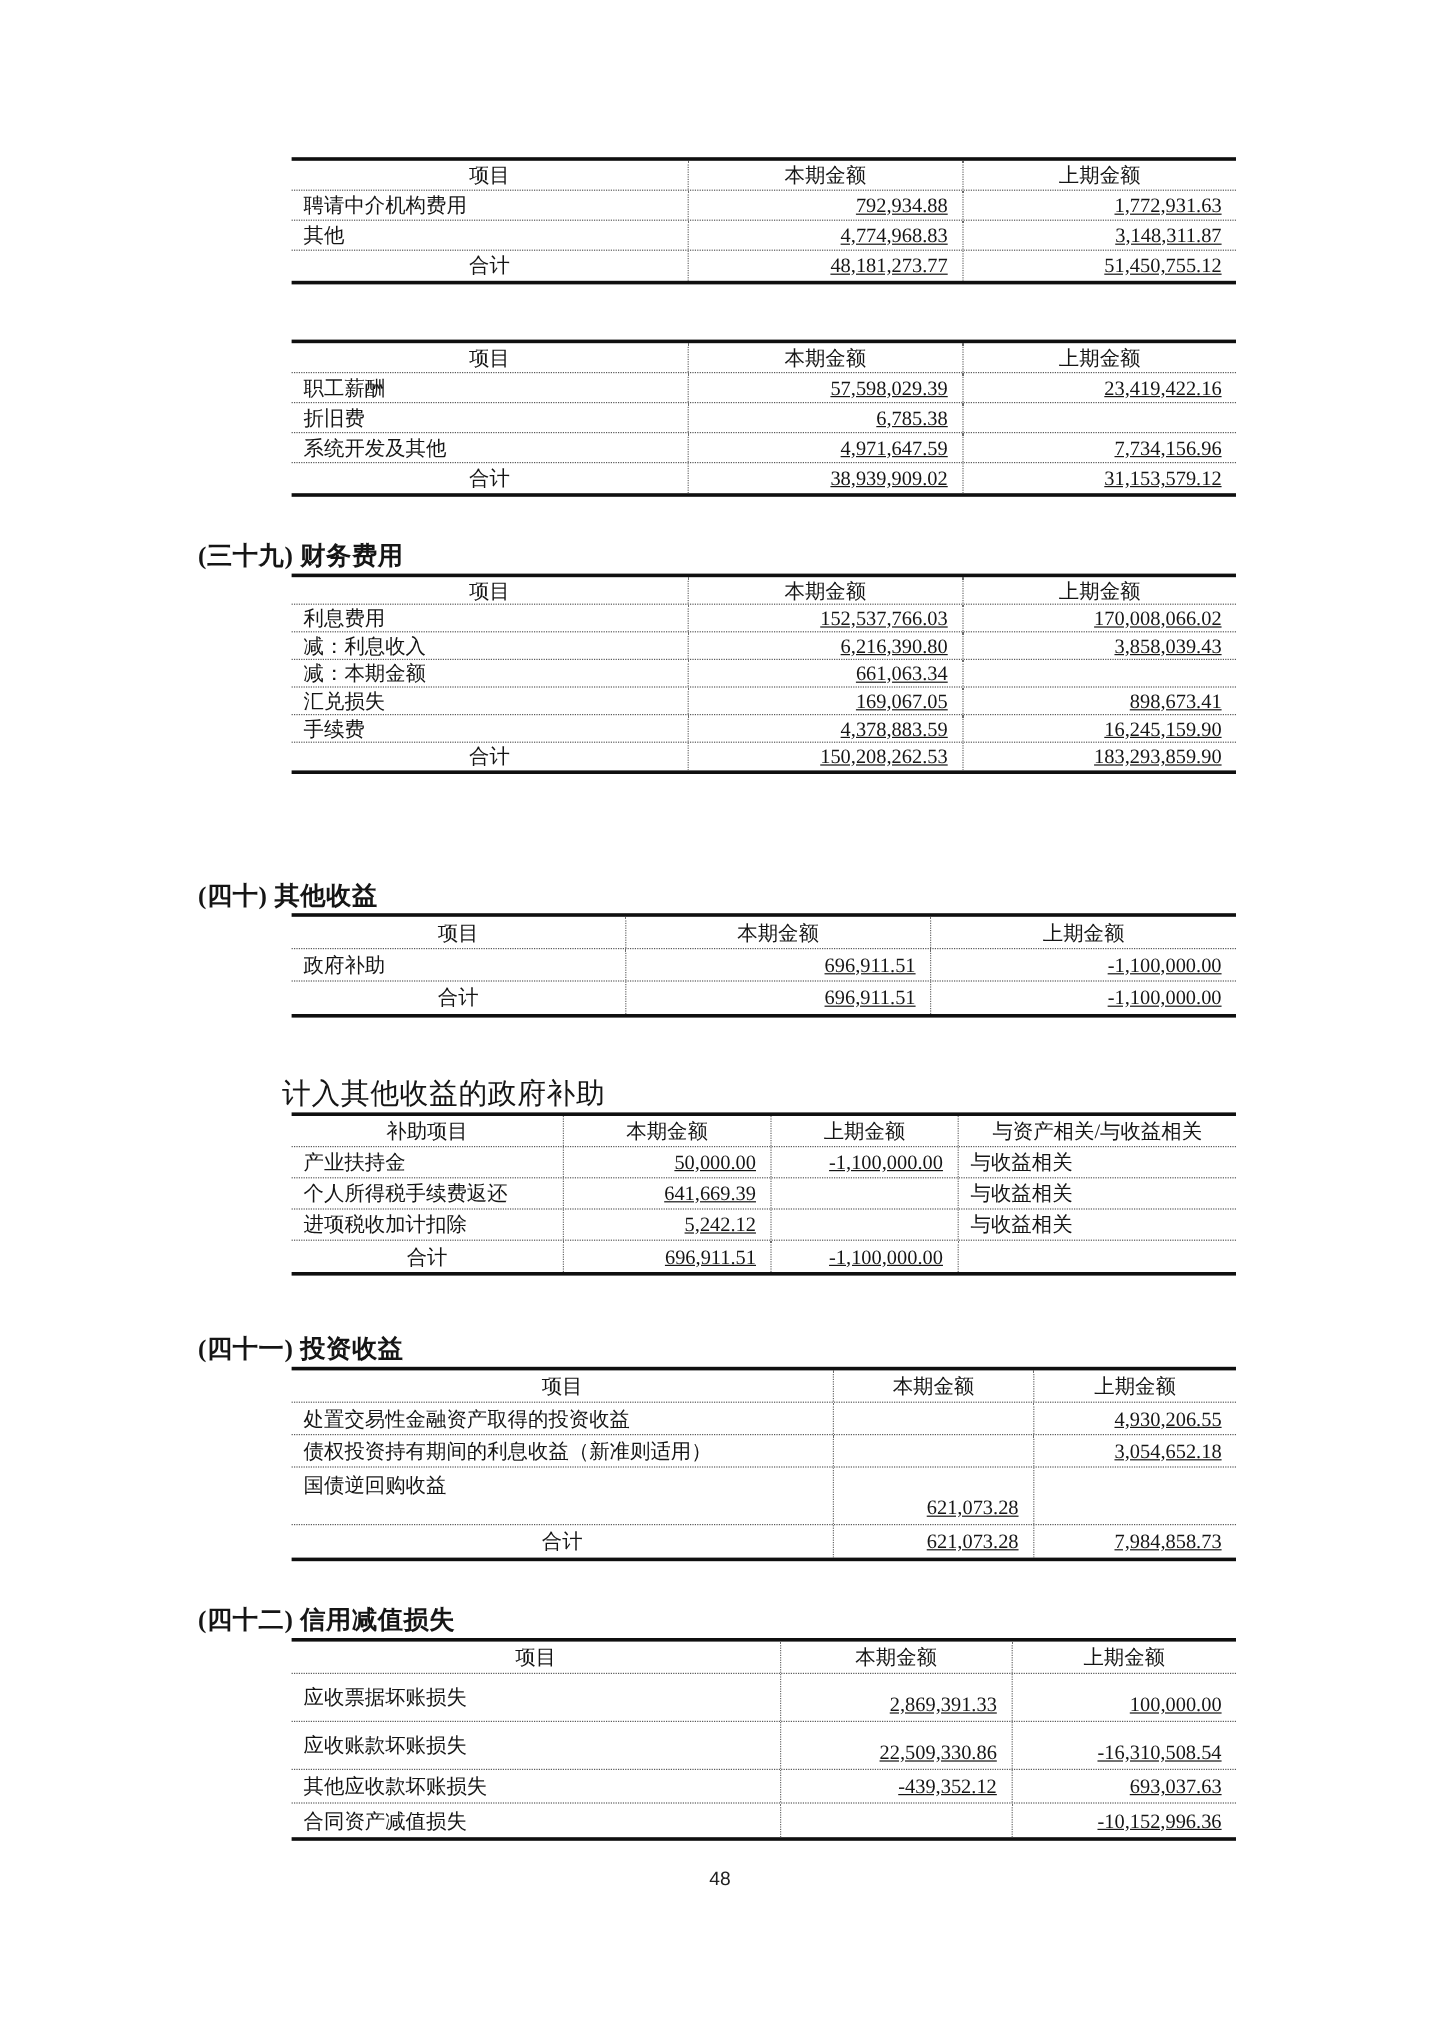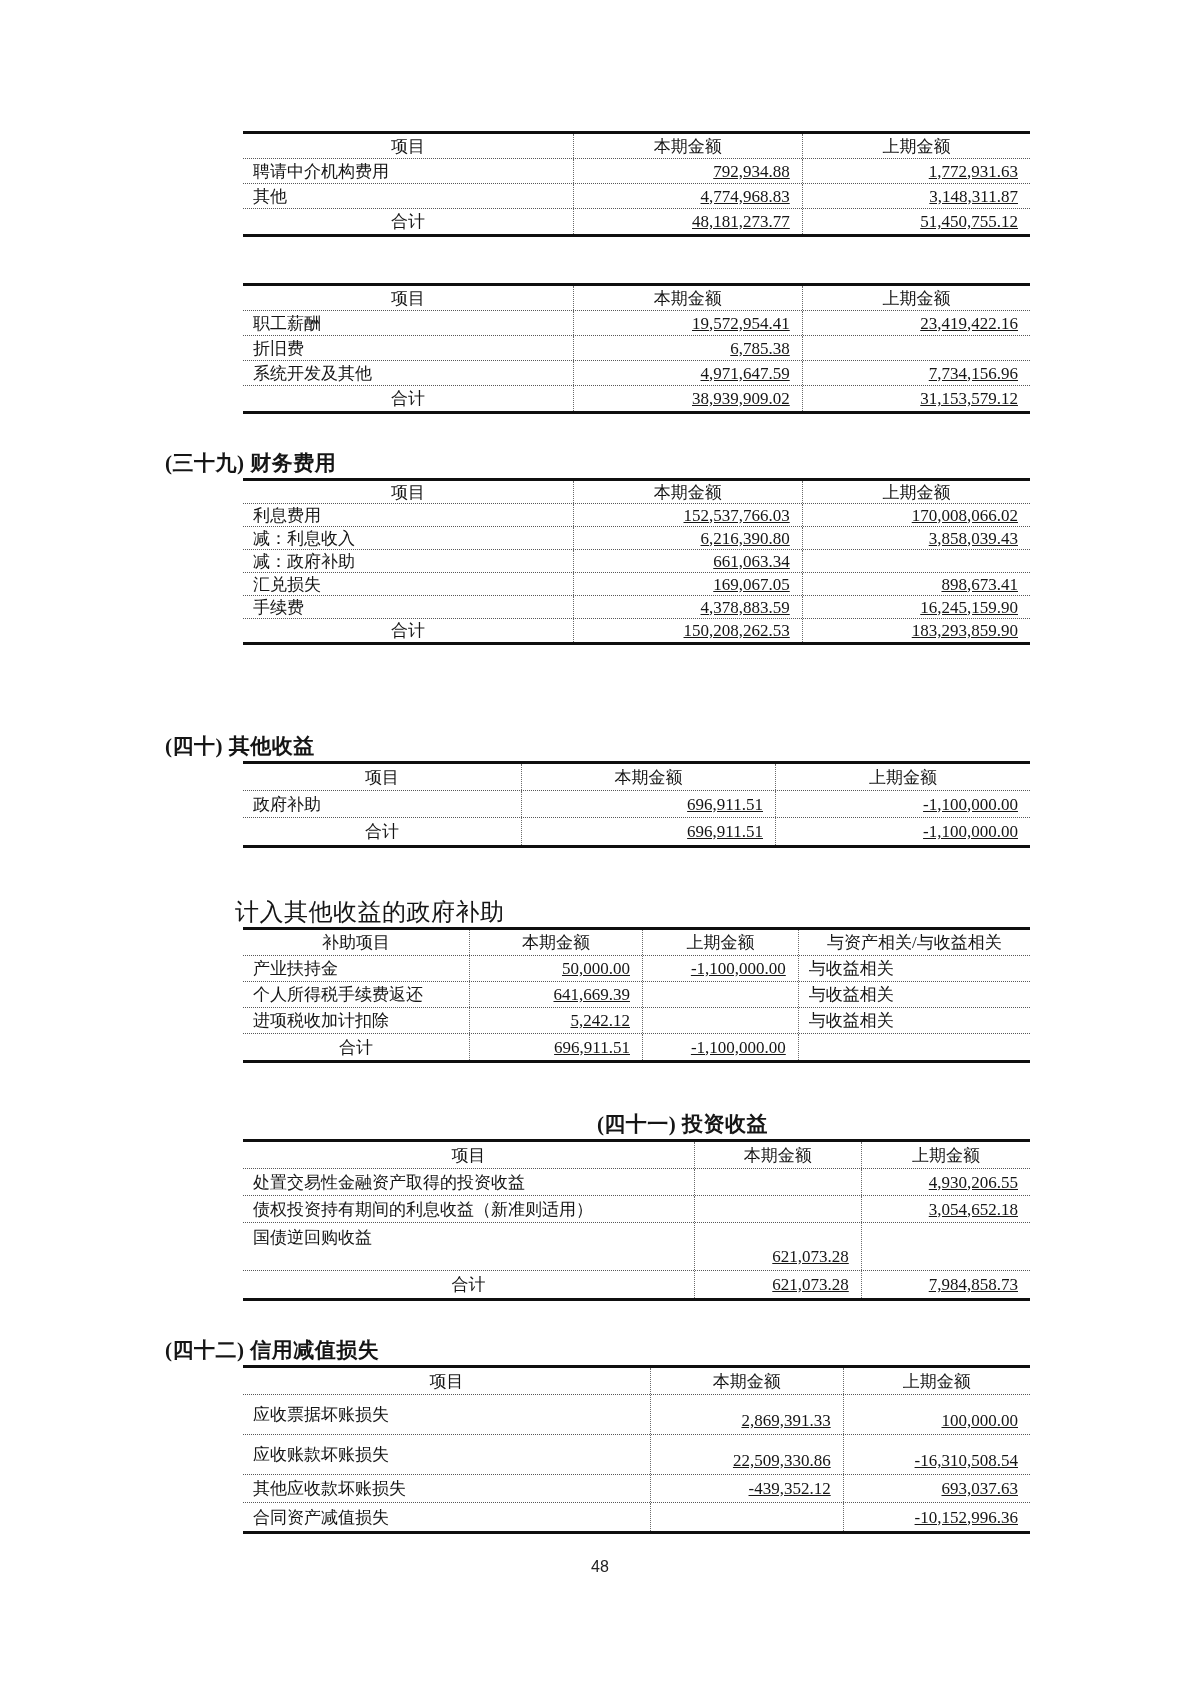--- a/index.html
+++ b/index.html
@@ -63,21 +63,21 @@
   .s0 { margin-top: 131px; }
   .s0 .row { height: 25px; }
   .s1 { margin-top: 46px; }
   .s1 .row { height: 25px; }
   .s2 { margin-top: 36px; }
   .s2 .row { height: 23px; }
   .s3 { margin-top: 88px; }
   .s3 .row { height: 27px; }
   .s4 { margin-top: 52px; }
   .s4 .row { height: 26px; }
-  .s5 { margin-top: 48px; text-align: center; }
+  .s5 { margin-top: 48px; }
   .s5 .row { height: 27px; }
   .s5 .row.tall { height: 48px; }
   .s5 .row.tall .cell.label { align-items: flex-start; padding-top: 5px; }
   .s6 { margin-top: 36px; }
   .s6 .row { height: 28px; }
   .s6 .row.header { height: 27px; }
   .s6 .row.tall { height: 40px; }
   .pageno {
     margin-top: 24px;
     text-align: center;
@@ -116,21 +116,21 @@
 
 <section class="sec s1">
   <div class="tbl cols-a">
       <div class="row header">
         <div class="cell head">项目</div>
         <div class="cell head">本期金额</div>
         <div class="cell head">上期金额</div>
       </div>
       <div class="row">
         <div class="cell label">职工薪酬</div>
-        <div class="cell num">19,572,954.41</div>
+        <div class="cell num">57,598,029.39</div>
         <div class="cell num">23,419,422.16</div>
       </div>
       <div class="row">
         <div class="cell label">折旧费</div>
         <div class="cell num">6,785.38</div>
         <div class="cell num"></div>
       </div>
       <div class="row">
         <div class="cell label">系统开发及其他</div>
         <div class="cell num">4,971,647.59</div>
@@ -156,21 +156,21 @@
         <div class="cell label">利息费用</div>
         <div class="cell num">152,537,766.03</div>
         <div class="cell num">170,008,066.02</div>
       </div>
       <div class="row">
         <div class="cell label">减：利息收入</div>
         <div class="cell num">6,216,390.80</div>
         <div class="cell num">3,858,039.43</div>
       </div>
       <div class="row">
-        <div class="cell label">减：政府补助</div>
+        <div class="cell label">减：本期金额</div>
         <div class="cell num">661,063.34</div>
         <div class="cell num"></div>
       </div>
       <div class="row">
         <div class="cell label">汇兑损失</div>
         <div class="cell num">169,067.05</div>
         <div class="cell num">898,673.41</div>
       </div>
       <div class="row">
         <div class="cell label">手续费</div>

